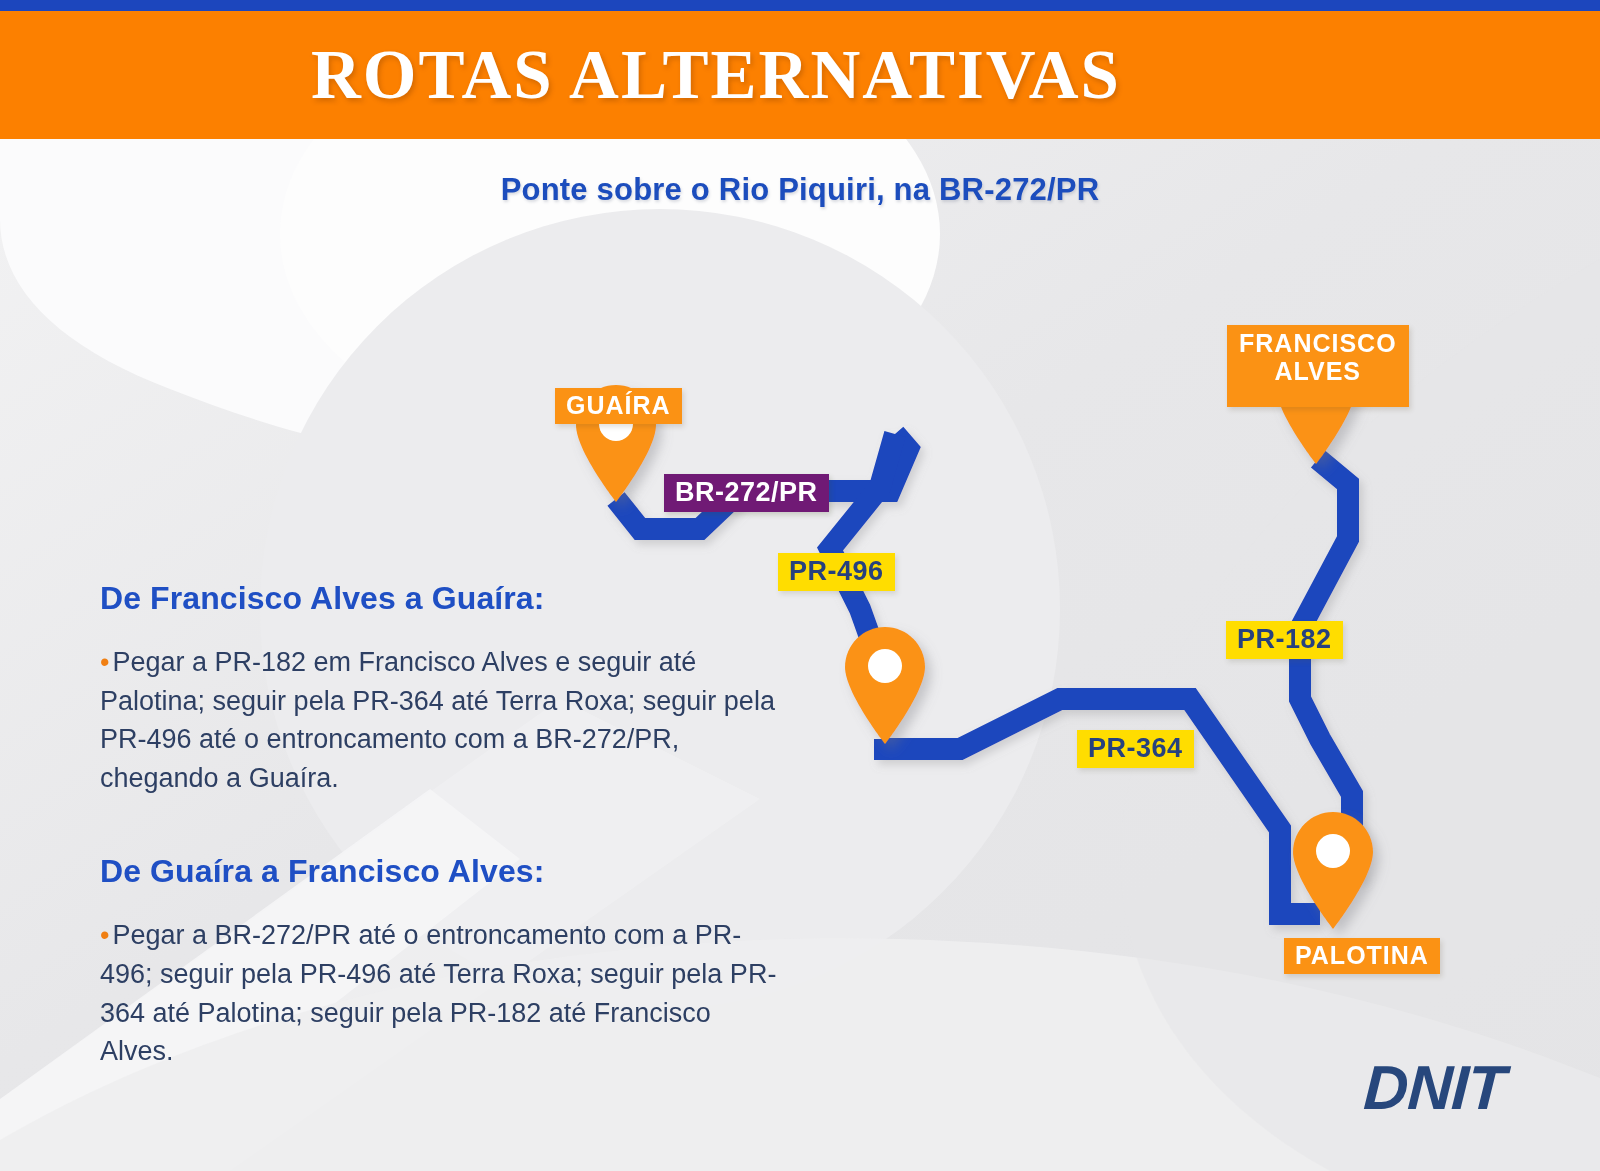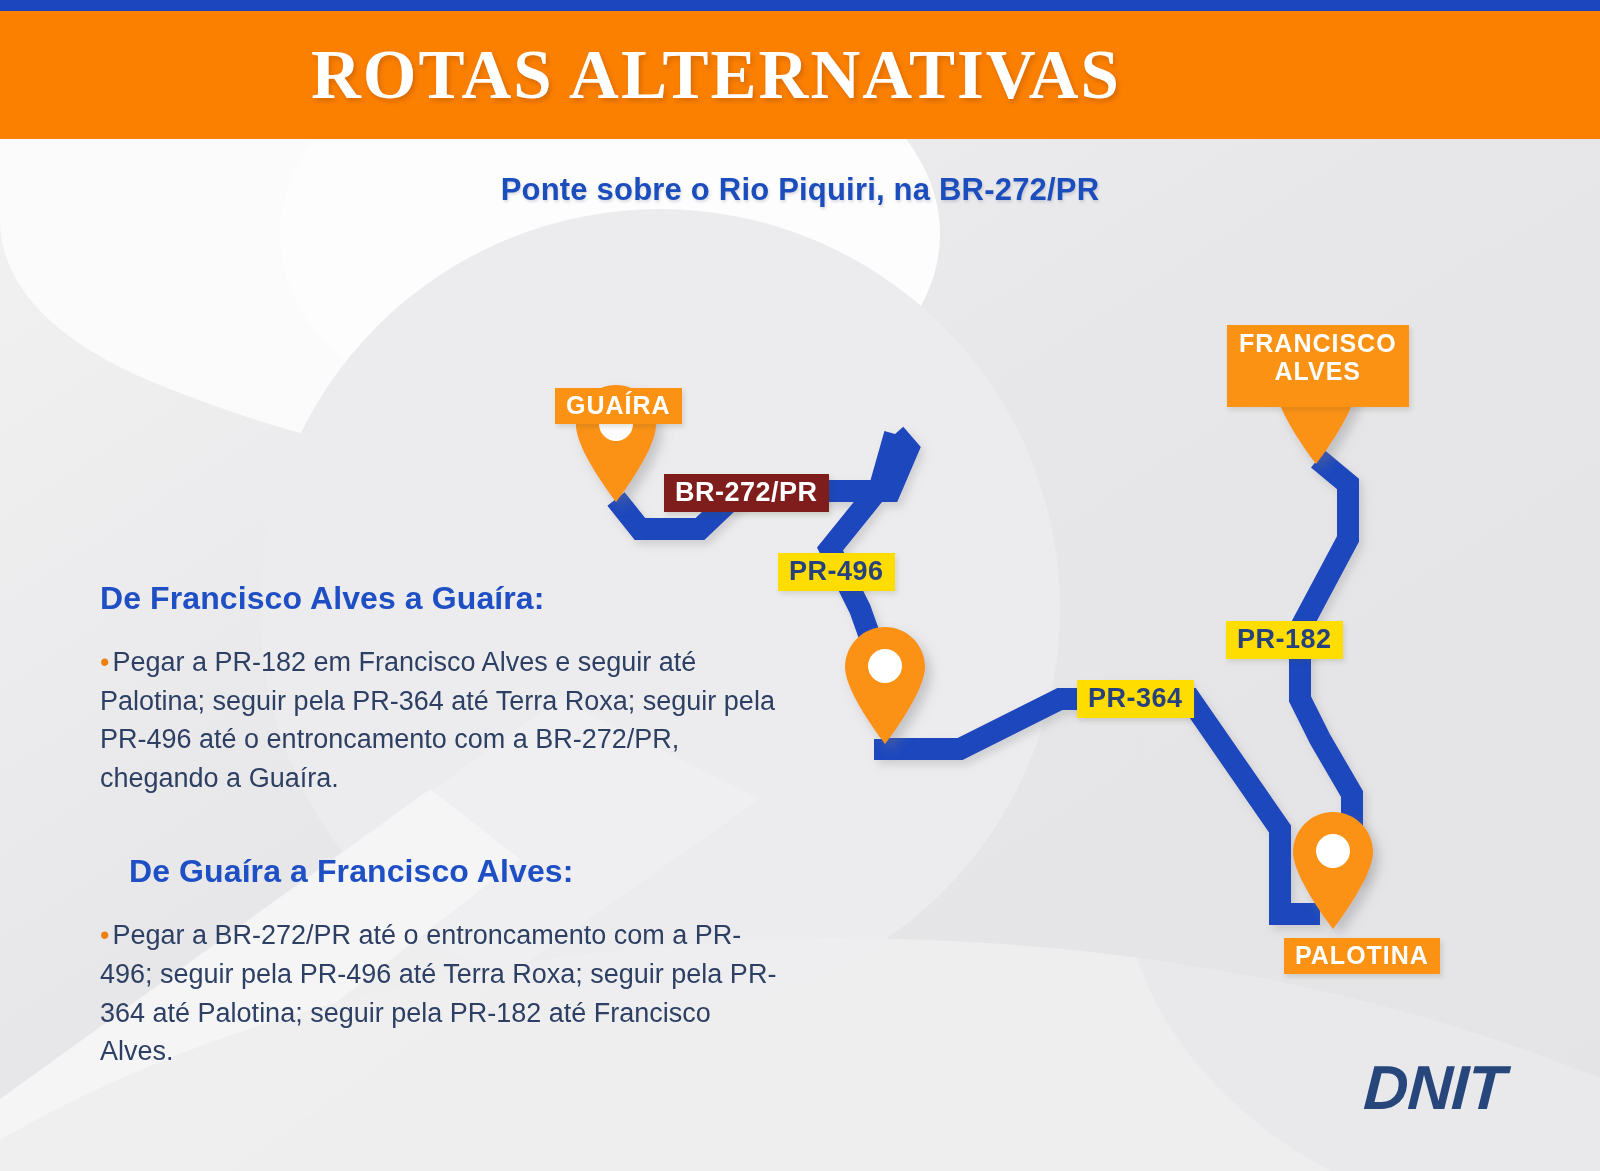--- a/index.html
+++ b/index.html
@@ -45,21 +45,21 @@
     text-shadow:1px 2px 3px rgba(80,90,120,.22);
   }
   
   .text-col{
     position:absolute;left:100px;top:580px;width:690px;z-index:4;
   }
   .sec-head{
     color:#1f4fc4;font-size:32px;font-weight:bold;margin:0 0 26px 0;
     letter-spacing:.1px;
   }
-  .sec-head.second{margin-top:56px;margin-left:29px;}
+  .sec-head.second{margin-top:56px;}
   .sec-body{
     color:#2d3f63;font-size:27px;line-height:1.43;margin:0;
     font-weight:400;
   }
   .bullet{color:#f07f12;font-size:27px;line-height:1;margin-right:3px;}
   
   .map{position:absolute;left:0;top:139px;width:1600px;height:1032px;z-index:3;}
   
   .badge{
     position:absolute;z-index:5;
@@ -70,21 +70,21 @@
   .badge-city{
     background:#fb9214;color:#ffffff;font-size:25px;letter-spacing:1px;
     box-shadow:2px 3px 5px rgba(90,70,40,.17);
   }
   .badge-city.two-line{text-align:center;padding:4px 12px 22px 12px;}
   .badge-road-yellow{
     background:#ffdd00;color:#27417e;font-size:27px;letter-spacing:.5px;
     box-shadow:2px 3px 5px rgba(90,90,60,.16);
   }
   .badge-road-green{
-    background:#7f1d1d;color:#ffffff;font-size:27px;letter-spacing:.5px;
+    background:#701a75;color:#ffffff;font-size:27px;letter-spacing:.5px;
     box-shadow:2px 3px 5px rgba(60,80,30,.18);
   }
   
   .dnit{
     position:absolute;right:95px;bottom:48px;z-index:5;
     color:#27477c;
     font-size:62px;font-weight:bold;font-style:italic;
     letter-spacing:-1px;
     font-family:"Liberation Sans", sans-serif;
     transform:skewX(-3deg);
@@ -190,19 +190,19 @@
     <div>ALVES</div>
   </div>
 
 
   <div class="badge badge-city" style="left:1284px;top:938px;">PALOTINA</div>
 
   <div class="badge badge-road-green" style="left:664px;top:474px;">BR-272/PR</div>
 
   <div class="badge badge-road-yellow" style="left:778px;top:553px;">PR-496</div>
 
-  <div class="badge badge-road-yellow" style="left:1077px;top:680px;">PR-364</div>
+  <div class="badge badge-road-yellow" style="left:1077px;top:730px;">PR-364</div>
 
   <div class="badge badge-road-yellow" style="left:1226px;top:621px;">PR-182</div>
 
   <div class="dnit">DNIT</div>
 
 </div>
 
 </body></html>

